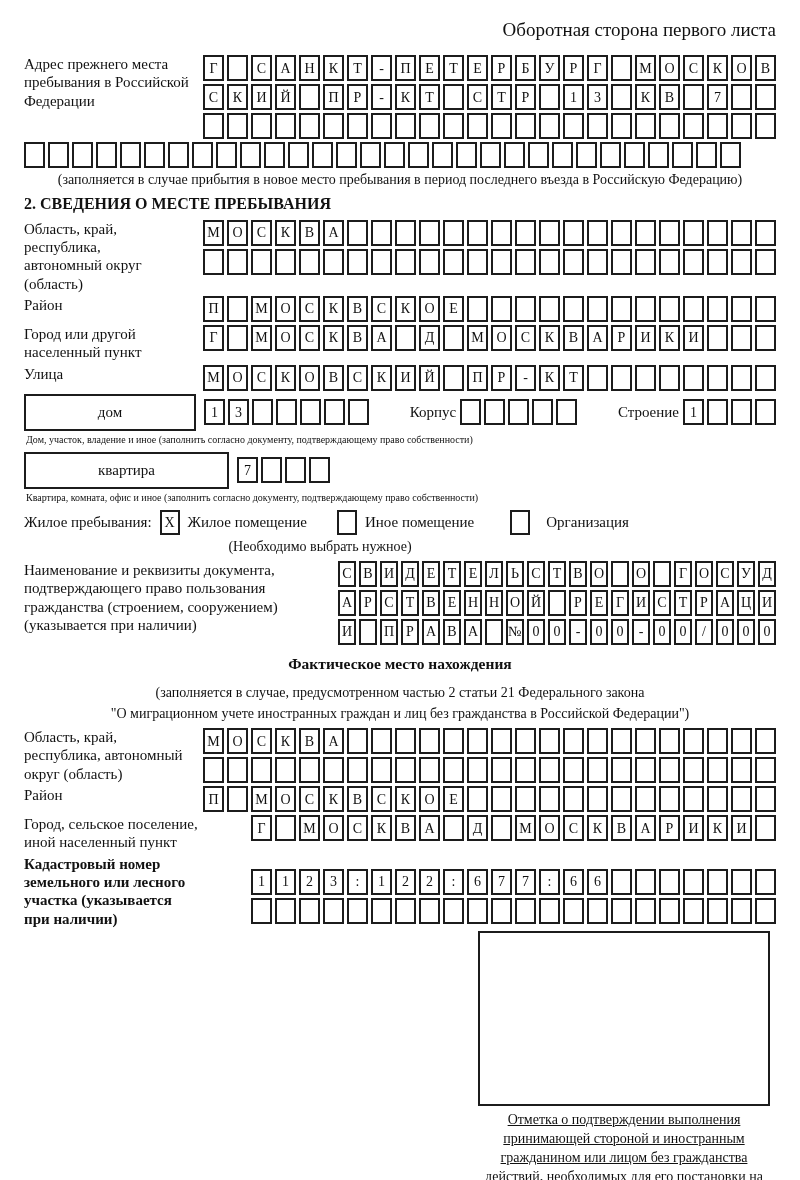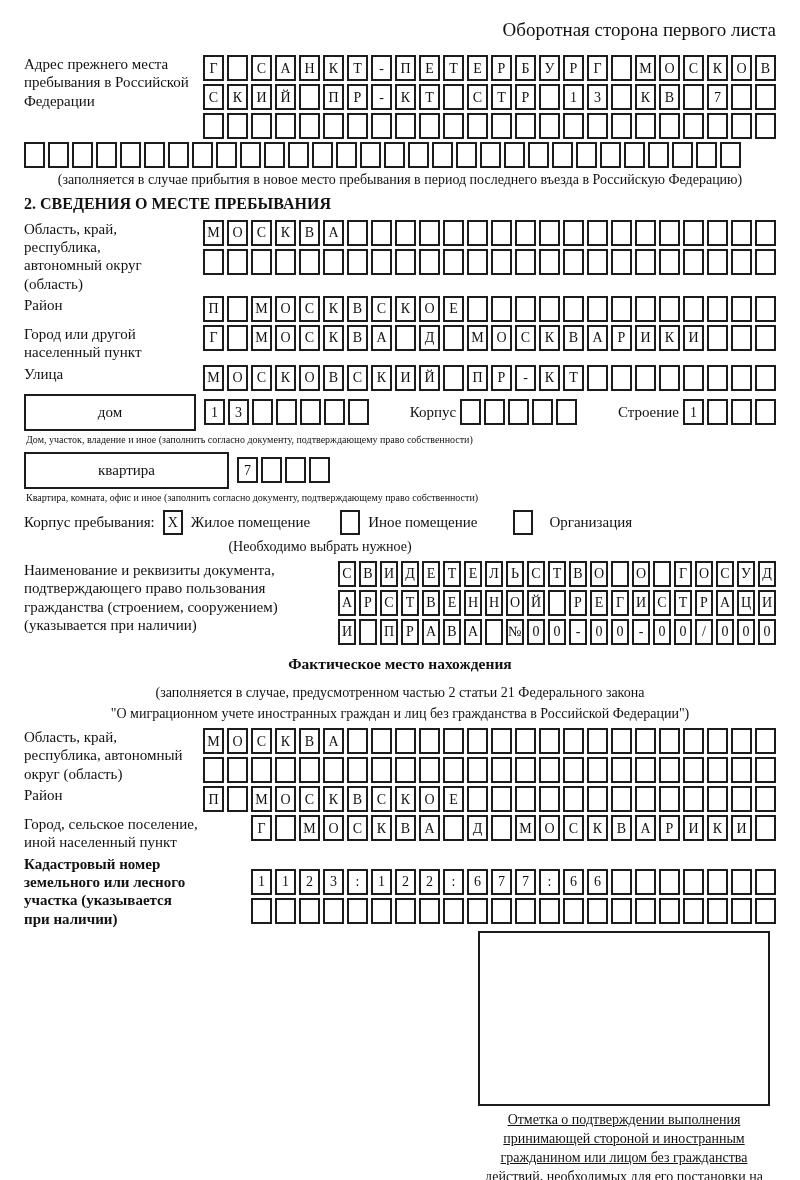--- a/index.html
+++ b/index.html
@@ -364,21 +364,21 @@
   <div class="cells">
       <div class="cell">7</div>
       <div class="cell"></div>
       <div class="cell"></div>
       <div class="cell"></div>
     </div>
 </div>
 <div class="note-left">Квартира, комната, офис и иное (заполнить согласно документу, подтверждающему право собственности)</div>
 
 <div class="inline-row">
-  <div class="opt-label">Корпус пребывания:</div>
+  <div class="opt-label">Жилое пребывания:</div>
   <div class="small-gap"></div>
   <div class="checkbox">X</div>
   <div class="small-gap"></div>
   <div class="opt-label">Жилое помещение</div>
   <div class="spacer" style="max-width:30px;"></div>
   <div class="checkbox"></div>
   <div class="small-gap"></div>
   <div class="opt-label">Иное помещение</div>
   <div class="spacer" style="max-width:36px;"></div>
   <div class="checkbox"></div>

